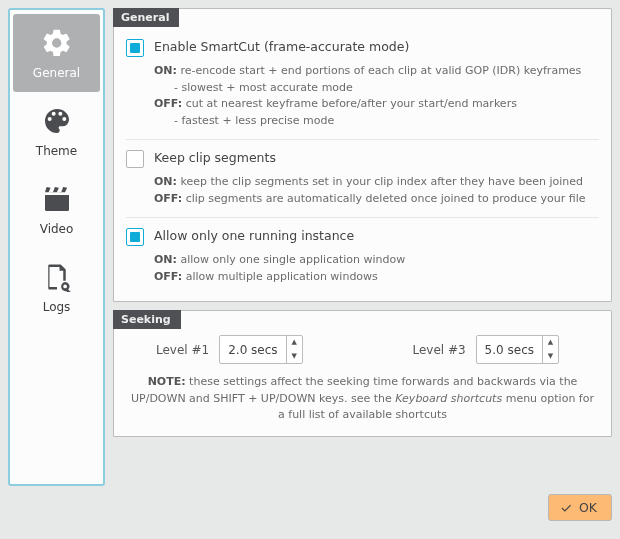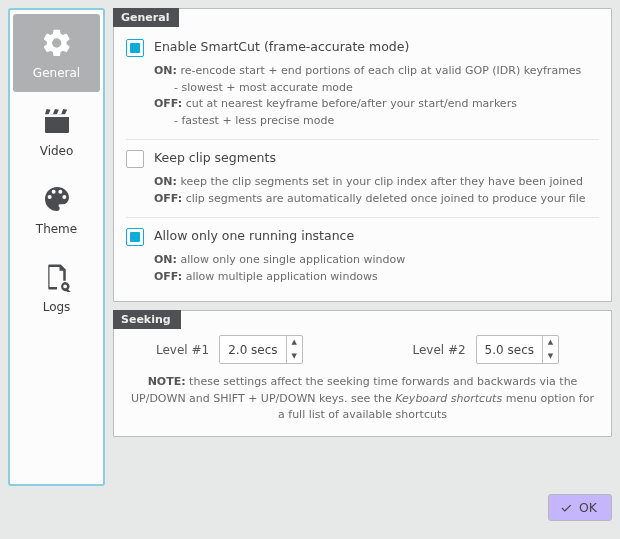--- a/index.html
+++ b/index.html
@@ -156,21 +156,21 @@
   .seek-note b{font-weight:700;color:#555;}
   .seek-note i{font-style:italic;}
   
   .footer{
     display:flex;justify-content:flex-end;
     margin-top:8px;
   }
   .ok-button{
     display:flex;align-items:center;gap:6px;
     border:1px solid #b7b7b7;
-    background:#c4b5fd;
+    background:#fdba74;
     padding:5px 14px 5px 10px;
     border-radius:3px;
     font-size:12.5px;color:#444;
     cursor:pointer;
   }
   .ok-button svg{width:14px;height:14px;stroke:#444;}
 </style>
 </head>
 <body>
 
@@ -181,32 +181,32 @@
       <span class="icon">
         <svg viewBox="0 0 24 24" width="32" height="32">
             <path d="M19.14,12.94a7,7,0,0,0,.05-.94,7,7,0,0,0-.05-.94l2.11-1.65a.5.5,0,0,0,.12-.64l-2-3.46a.5.5,0,0,0-.61-.22l-2.49,1a7,7,0,0,0-1.62-.94l-.38-2.65A.5.5,0,0,0,13.78,2H9.78a.5.5,0,0,0-.49.42L8.91,5.07a7,7,0,0,0-1.62.94l-2.49-1a.5.5,0,0,0-.61.22l-2,3.46a.5.5,0,0,0,.12.64L4.42,11a7,7,0,0,0,0,1.88L2.31,14.51a.5.5,0,0,0-.12.64l2,3.46a.5.5,0,0,0,.61.22l2.49-1a7,7,0,0,0,1.62.94l.38,2.65a.5.5,0,0,0,.49.42h4a.5.5,0,0,0,.49-.42l.38-2.65a7,7,0,0,0,1.62-.94l2.49,1a.5.5,0,0,0,.61-.22l2-3.46a.5.5,0,0,0-.12-.64ZM11.78,15.5A3.5,3.5,0,1,1,15.28,12,3.5,3.5,0,0,1,11.78,15.5Z"></path>
           </svg>
       </span>
       <span>General</span>
     </div>
     <div class="sidebar-item">
       <span class="icon">
         <svg viewBox="0 0 24 24" width="32" height="32">
+            <path d="M12 3a9 9 0 0 0 0 18 2 2 0 0 0 2-2 2 2 0 0 0-.6-1.4A1 1 0 0 1 14 16h2a5 5 0 0 0 5-5C21 6.6 17 3 12 3zM6.5 12A1.5 1.5 0 1 1 8 10.5 1.5 1.5 0 0 1 6.5 12zm3-4A1.5 1.5 0 1 1 11 6.5 1.5 1.5 0 0 1 9.5 8zm5 0A1.5 1.5 0 1 1 16 6.5 1.5 1.5 0 0 1 14.5 8zm3 4A1.5 1.5 0 1 1 19 10.5 1.5 1.5 0 0 1 17.5 12z"></path>
+          </svg>
+      </span>
+      <span>Theme</span>
+    </div>
+    <div class="sidebar-item">
+      <span class="icon">
+        <svg viewBox="0 0 24 24" width="32" height="32">
             <path d="M3 9h18v11a1 1 0 0 1-1 1H4a1 1 0 0 1-1-1V9zm0-2l1.2-4 3 .6-1.5 3.4 3.2.1L10.4 3l3 .6-1.5 3.4 3.2.1L16.6 3l3 .6L18 7H3z"></path>
           </svg>
       </span>
       <span>Video</span>
-    </div>
-    <div class="sidebar-item">
-      <span class="icon">
-        <svg viewBox="0 0 24 24" width="32" height="32">
-            <path d="M12 3a9 9 0 0 0 0 18 2 2 0 0 0 2-2 2 2 0 0 0-.6-1.4A1 1 0 0 1 14 16h2a5 5 0 0 0 5-5C21 6.6 17 3 12 3zM6.5 12A1.5 1.5 0 1 1 8 10.5 1.5 1.5 0 0 1 6.5 12zm3-4A1.5 1.5 0 1 1 11 6.5 1.5 1.5 0 0 1 9.5 8zm5 0A1.5 1.5 0 1 1 16 6.5 1.5 1.5 0 0 1 14.5 8zm3 4A1.5 1.5 0 1 1 19 10.5 1.5 1.5 0 0 1 17.5 12z"></path>
-          </svg>
-      </span>
-      <span>Theme</span>
     </div>
     <div class="sidebar-item">
       <span class="icon">
         <svg viewBox="0 0 24 24" width="30" height="30">
             <path d="M6 2h9l4 4v9h-2V7h-3V4H6v16h6v2H6a1 1 0 0 1-1-1V3a1 1 0 0 1 1-1zm12.5 14a3.5 3.5 0 0 1 2.45 6L23 24l-1.4 1.4-2.1-2.1A3.5 3.5 0 1 1 18.5 16zm0 2a1.5 1.5 0 1 0 1.5 1.5A1.5 1.5 0 0 0 18.5 18z"></path>
           </svg>
       </span>
       <span>Logs</span>
     </div>
   </div>
@@ -268,21 +268,21 @@
             <div class="spinbox">
               <div class="val">2.0 secs</div>
               <div class="spin-buttons">
                   <div>▲</div>
                   <div>▼</div>
                 </div>
             </div>
           </div>
           <div style="flex:1"></div>
           <div class="seek-field">
-            <span class="seek-label">Level #2</span>
+            <span class="seek-label">Level #3</span>
             <div class="spinbox">
               <div class="val">5.0 secs</div>
               <div class="spin-buttons">
                   <div>▲</div>
                   <div>▼</div>
                 </div>
             </div>
           </div>
           <div style="width:10px"></div>
         </div>

